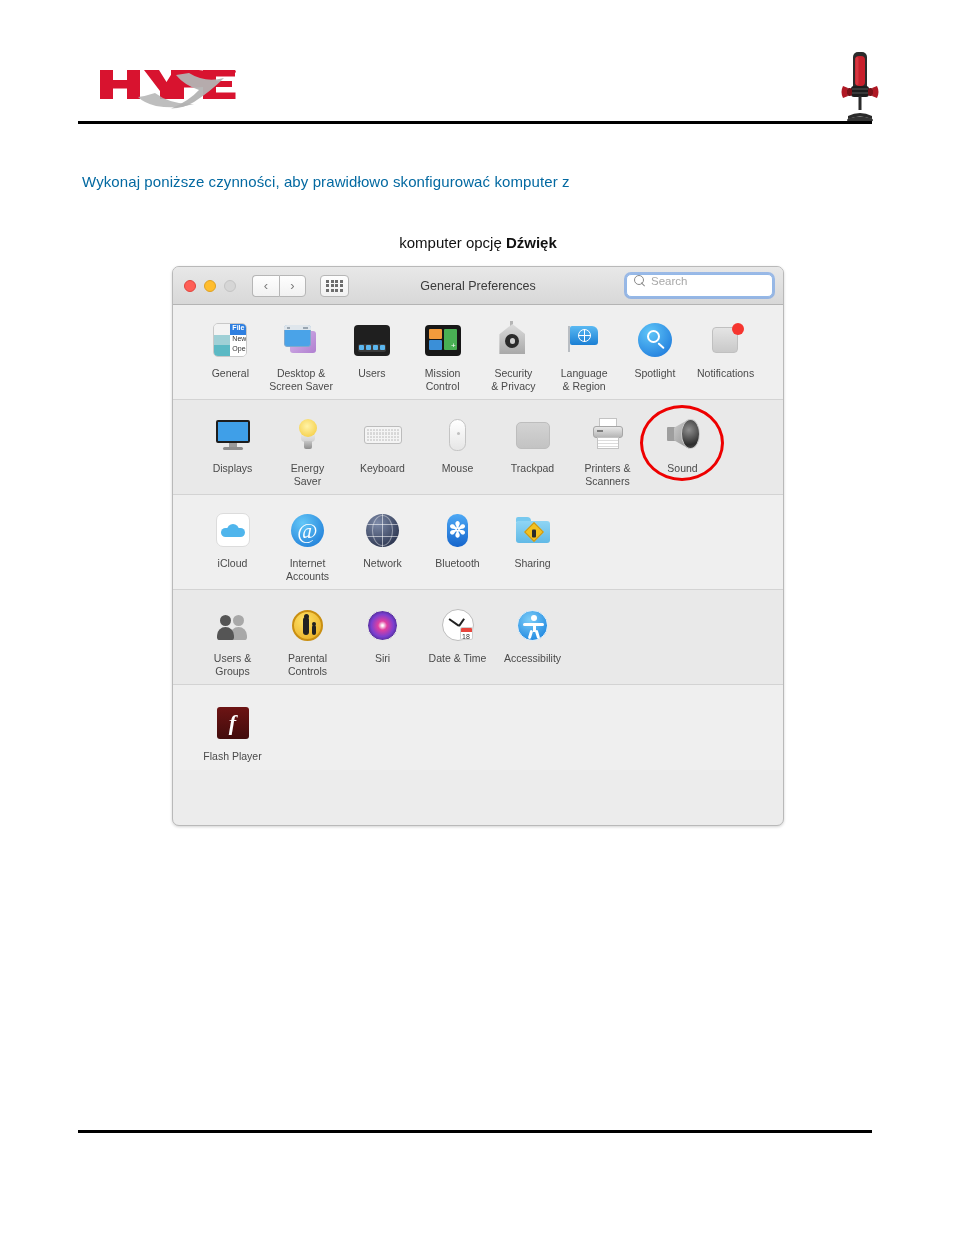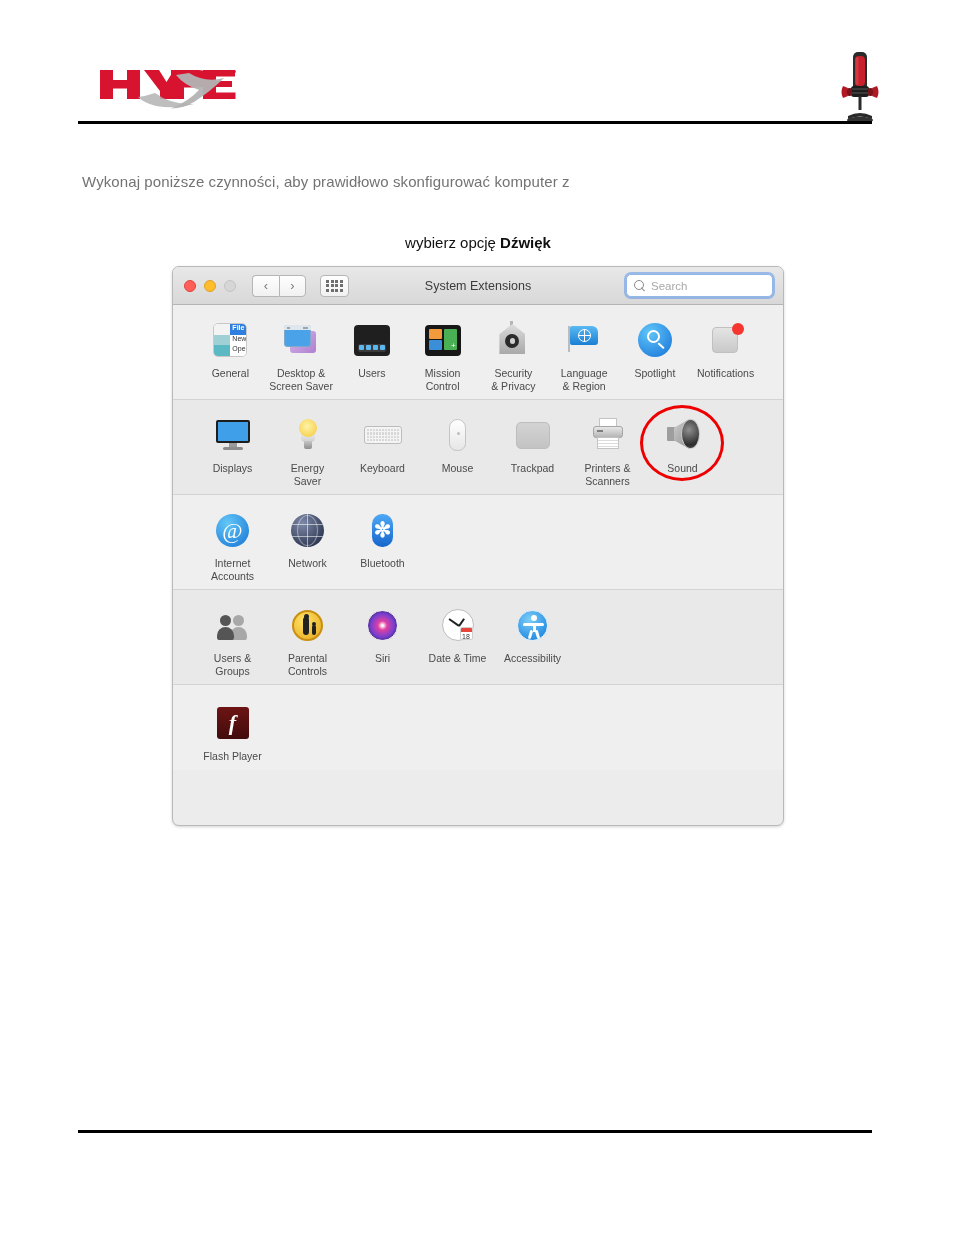--- a/index.html
+++ b/index.html
@@ -24,21 +24,21 @@
     background:#000000;
   }
   #bottom-rule {
     position:absolute; left:78px; top:1130px; width:794px; height:3px;
     background:#000000;
   }
 
   
   #intro-text {
     position:absolute; left:82px; top:172px; width:760px;
-    font-size:15px; color:#737373; line-height:20px;
+    font-size:15px; color:#0369a1; line-height:20px;
     letter-spacing:0.1px;
   }
   #caption-text {
     position:absolute; left:172px; top:234px; width:612px;
     text-align:center; font-size:15px; color:#111111;
   }
   #caption-text .bold { font-weight:bold; }
 
   
   #sysprefs-window {
@@ -94,21 +94,21 @@
     font-size:12.5px; color:#3b3b3b;
     pointer-events:none;
   }
 
   #search-field {
     position:absolute; right:10px; top:7px;
     width:147px; height:23px;
     background:#ffffff;
     border:1px solid #93b8e8; border-radius:5px;
     box-shadow:0 0 0 2px rgba(92,150,232,0.55);
-    display:flex; align-items:center;
+    display:flex; 
   }
   #search-field .mag {
     margin-left:7px; width:12px; height:12px; position:relative;
   }
   #search-field .mag::before {
     content:""; position:absolute; left:0; top:0;
     width:8px; height:8px; border:1.4px solid #8a8a8a; border-radius:50%;
   }
   #search-field .mag::after {
     content:""; position:absolute; left:7px; top:7px;
@@ -455,21 +455,21 @@
       <ellipse cx="22" cy="74" rx="13" ry="3.2" fill="#333"></ellipse>
     </svg>
   </div>
 
   <div id="top-rule"></div>
 </div>
 
 <div id="intro-text">Wykonaj poniższe czynności, aby prawidłowo skonfigurować komputer z</div>
 
 <div id="caption-text">
-  <span>wybierz opcję </span><span class="bold">Dźwięk</span>
+  <span>komputer opcję </span><span class="bold">Dźwięk</span>
 </div>
 
 <div id="sysprefs-window">
 
   <div id="titlebar">
     <div class="traffic-lights">
       <span class="tl red"></span>
       <span class="tl yellow"></span>
       <span class="tl gray"></span>
     </div>
@@ -493,21 +493,21 @@
           <i></i>
           <i></i>
           <i></i>
           <i></i>
           <i></i>
           <i></i>
           <i></i>
       </span>
     </div>
 
-    <div id="window-title">System Extensions</div>
+    <div id="window-title">General Preferences</div>
 
     <div id="search-field">
       <span class="mag"></span>
       <span id="search-input-text">Search</span>
     </div>
   </div>
 
   <div class="pref-row band-a">
     <div class="pref-item">
       <div class="pref-icon">
@@ -717,20 +717,28 @@
             <span class="flare"></span>
             <span class="disc"></span>
           </div>
       </div>
       <div class="pref-label">Sound</div>
     </div>
 
   </div>
 
   <div class="pref-row band-a">
+    <div class="pref-item">
+      <div class="pref-icon">
+        <div class="ic-icloud">
+            <span class="cloud"></span>
+          </div>
+      </div>
+      <div class="pref-label">iCloud</div>
+    </div>
 
     <div class="pref-item">
       <div class="pref-icon">
         <div class="ic-at">@</div>
       </div>
       <div class="pref-label">Internet
 Accounts</div>
     </div>
 
 
@@ -749,20 +757,30 @@
     <div class="pref-item">
       <div class="pref-icon">
         <div class="ic-bt">
             <span class="glyph">✼</span>
           </div>
       </div>
       <div class="pref-label">Bluetooth</div>
     </div>
 
 
+    <div class="pref-item">
+      <div class="pref-icon">
+        <div class="ic-share">
+            <span class="tab"></span>
+            <span class="body"></span>
+            <span class="sign"></span>
+          </div>
+      </div>
+      <div class="pref-label">Sharing</div>
+    </div>
   </div>
 
   <div class="pref-row band-b">
     <div class="pref-item">
       <div class="pref-icon">
         <div class="ic-users">
           <span class="p back" style="left:16px;">
               <span class="ph" style="margin:0 auto 1px;display:block;"></span>
               <span class="pb" style="display:block;"></span>
             </span>

